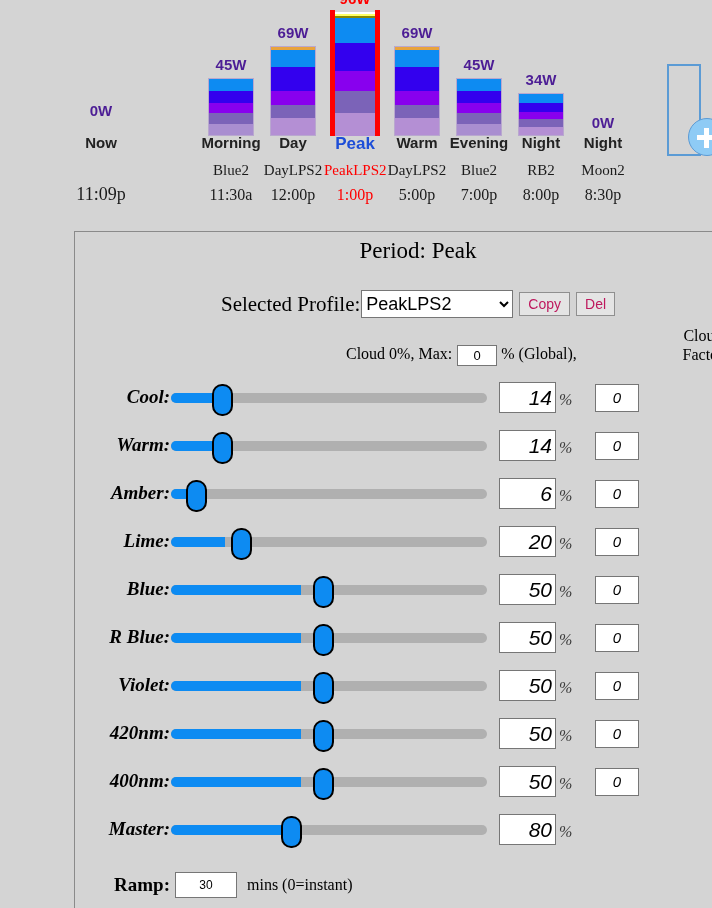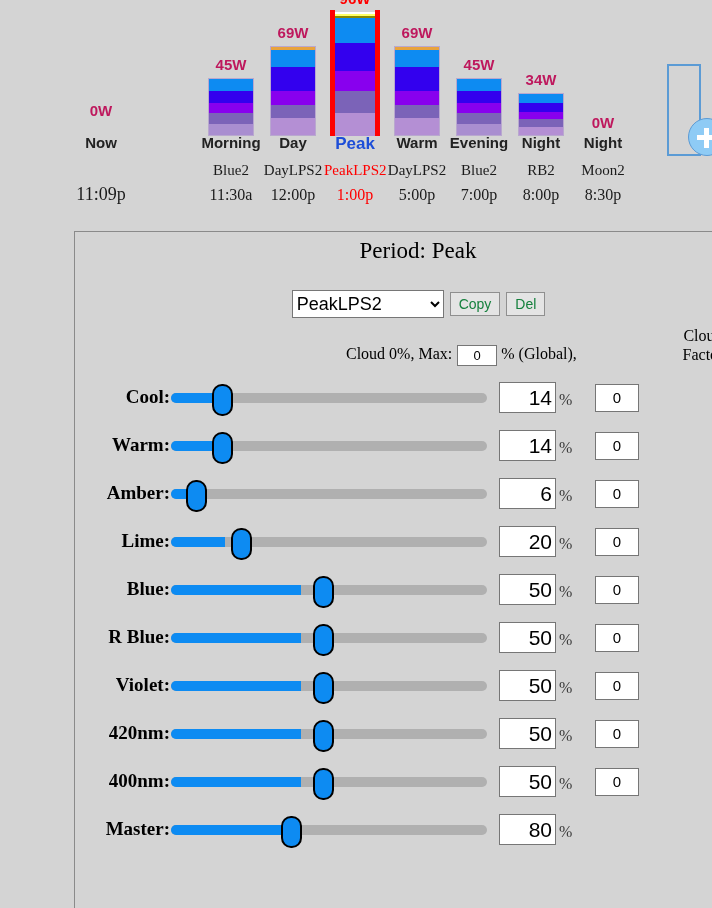--- a/index.html
+++ b/index.html
@@ -19,21 +19,21 @@
     text-align: center;
     font-family: "Liberation Serif", serif;
   }
   .watt {
     position: absolute;
     left: 0; width: 100%;
     text-align: center;
     font-family: "Liberation Sans", sans-serif;
     font-size: 15px;
     font-weight: bold;
-    color: #be185d;
+    color: #4c1d95;
     white-space: nowrap;
   }
   .watt.sel { color: #ff0000; }
   .bar-wrap {
     position: absolute;
     left: 0; width: 100%;
   }
   .bar {
     position: absolute;
     left: 50%;
@@ -130,21 +130,21 @@
     margin-left: 1px;
   }
   .btn {
     font-family: "Liberation Sans", sans-serif;
     font-size: 14px;
     background: #e4e4e4;
     border: 1px solid #8f8f8f;
     padding: 3px 8px;
     margin-left: 6px;
     cursor: pointer;
-    color: #15803d;
+    color: #be185d;
   }
   #cloud-row {
     position: absolute; left: 0; top: 113px; width: 100%;
     display: flex; align-items: flex-start; justify-content: flex-start;
     padding-left: 271px;
     box-sizing: border-box;
   }
   #cloud-row .txt { font-size: 16px; color: #000; }
   .numbox {
     width: 40px; height: 21px;
@@ -161,20 +161,21 @@
     position: absolute; left: 598px; top: 94px;
     width: 60px; text-align: center;
     font-size: 16px; color: #000; line-height: 19px;
   }
 
   
   .srow {
     position: absolute;
     left: 0; width: 584px; height: 48px;
     display: block;
+    font-style: italic;
   }
   .srow .slabel {
     position: absolute; left: 0; top: 12px;
     width: 95px; text-align: right;
     font-family: "Liberation Serif", serif;
     font-size: 19px; font-weight: bold;
     color: #000;
   }
   .track-wrap {
     position: absolute; left: 96px; top: 10px;
@@ -372,20 +373,21 @@
     <div id="add-rect"></div>
     <div id="add-plus"></div>
   </div>
 
   <div id="panel">
 
     <div id="panel-title">Period: Peak</div>
     <div id="close-x">X</div>
 
     <div id="profile-row">
+      <span id="profile-label">Selected Profile:</span>
       <select id="profile-select"><option>PeakLPS2</option></select>
       <button class="btn">Copy</button>
       <button class="btn">Del</button>
     </div>
 
     <div id="cloud-row">
       <span class="txt">Cloud 0%, Max:</span>
       <span class="numbox" style="margin-left:5px;">0</span>
       <span class="txt" style="margin-left:4px;">% (Global),</span>
     </div>
@@ -500,15 +502,20 @@
           <div class="track-wrap">
             <div class="track"></div>
             <div class="fill" style="width:114px"></div>
             <div class="thumb" style="left:120px"></div>
           </div>
           <div class="valbox">80</div>
           <div class="pct">%</div>
         </div>
       </div>
 
+    <div id="ramp-row">
+      <div id="ramp-label">Ramp:</div>
+      <div id="ramp-input">30</div>
+      <div id="ramp-hint">mins (0=instant)</div>
+    </div>
 
   </div>
 </div>
 
 </body></html>

